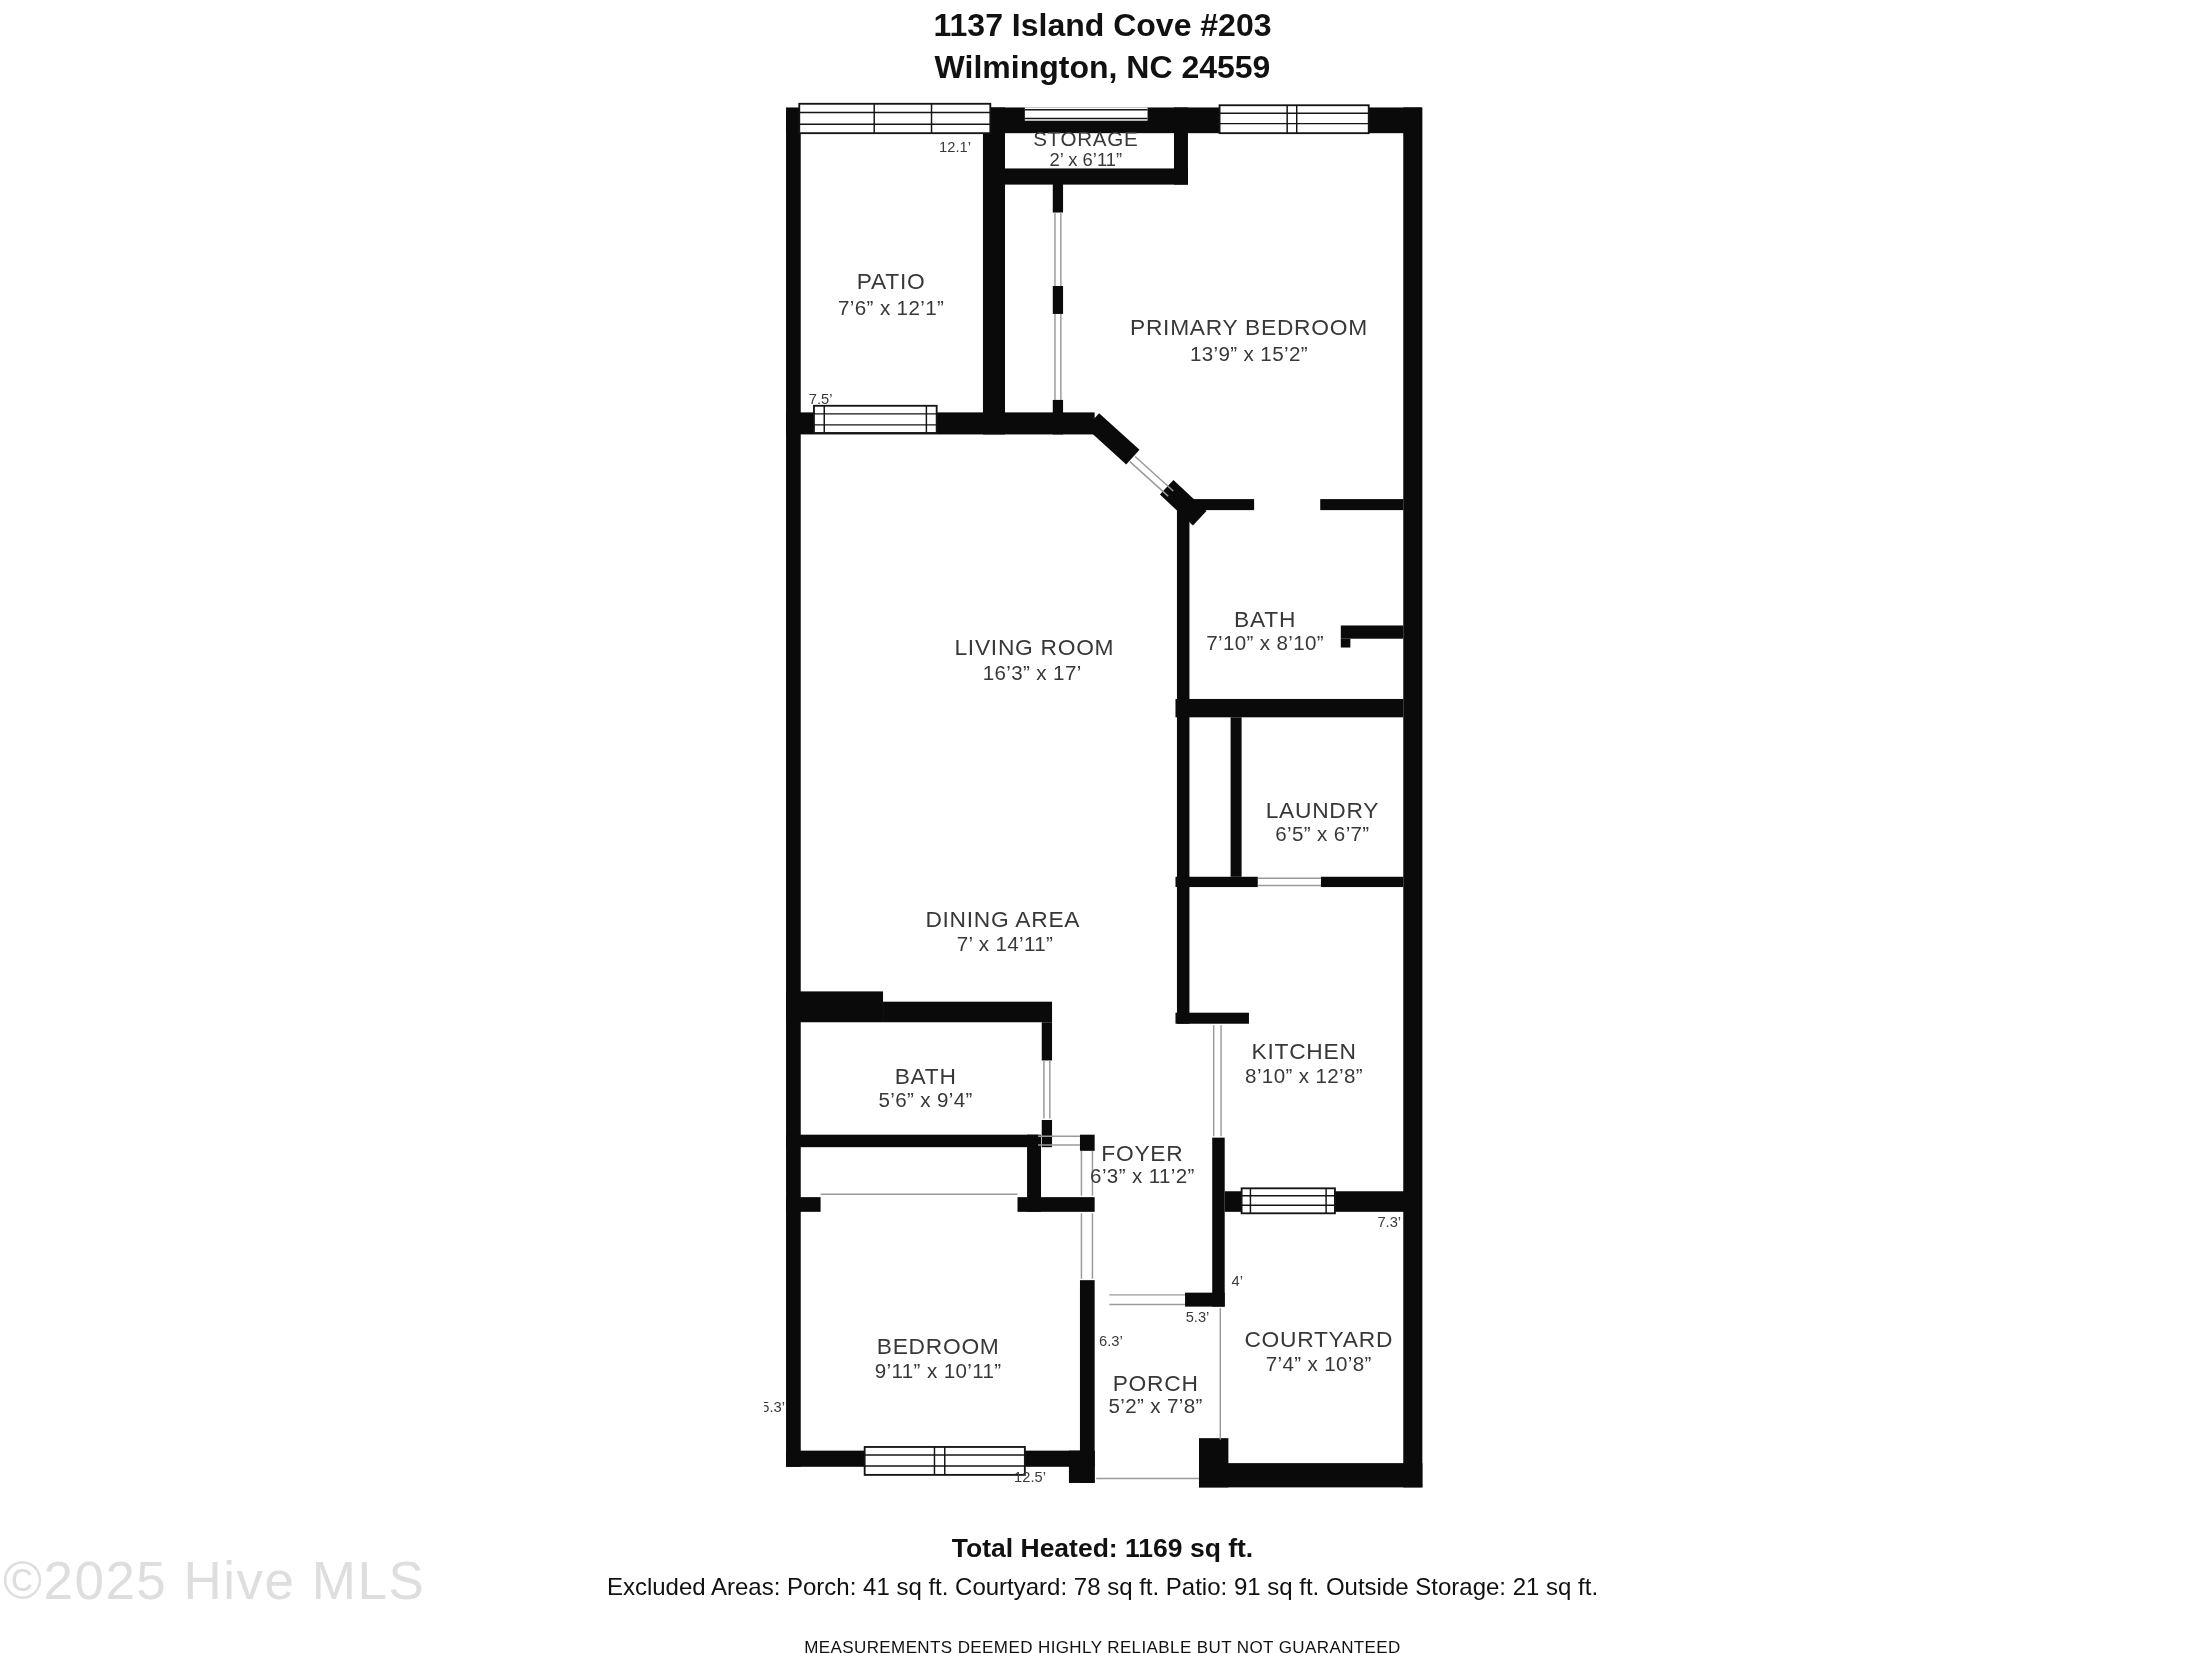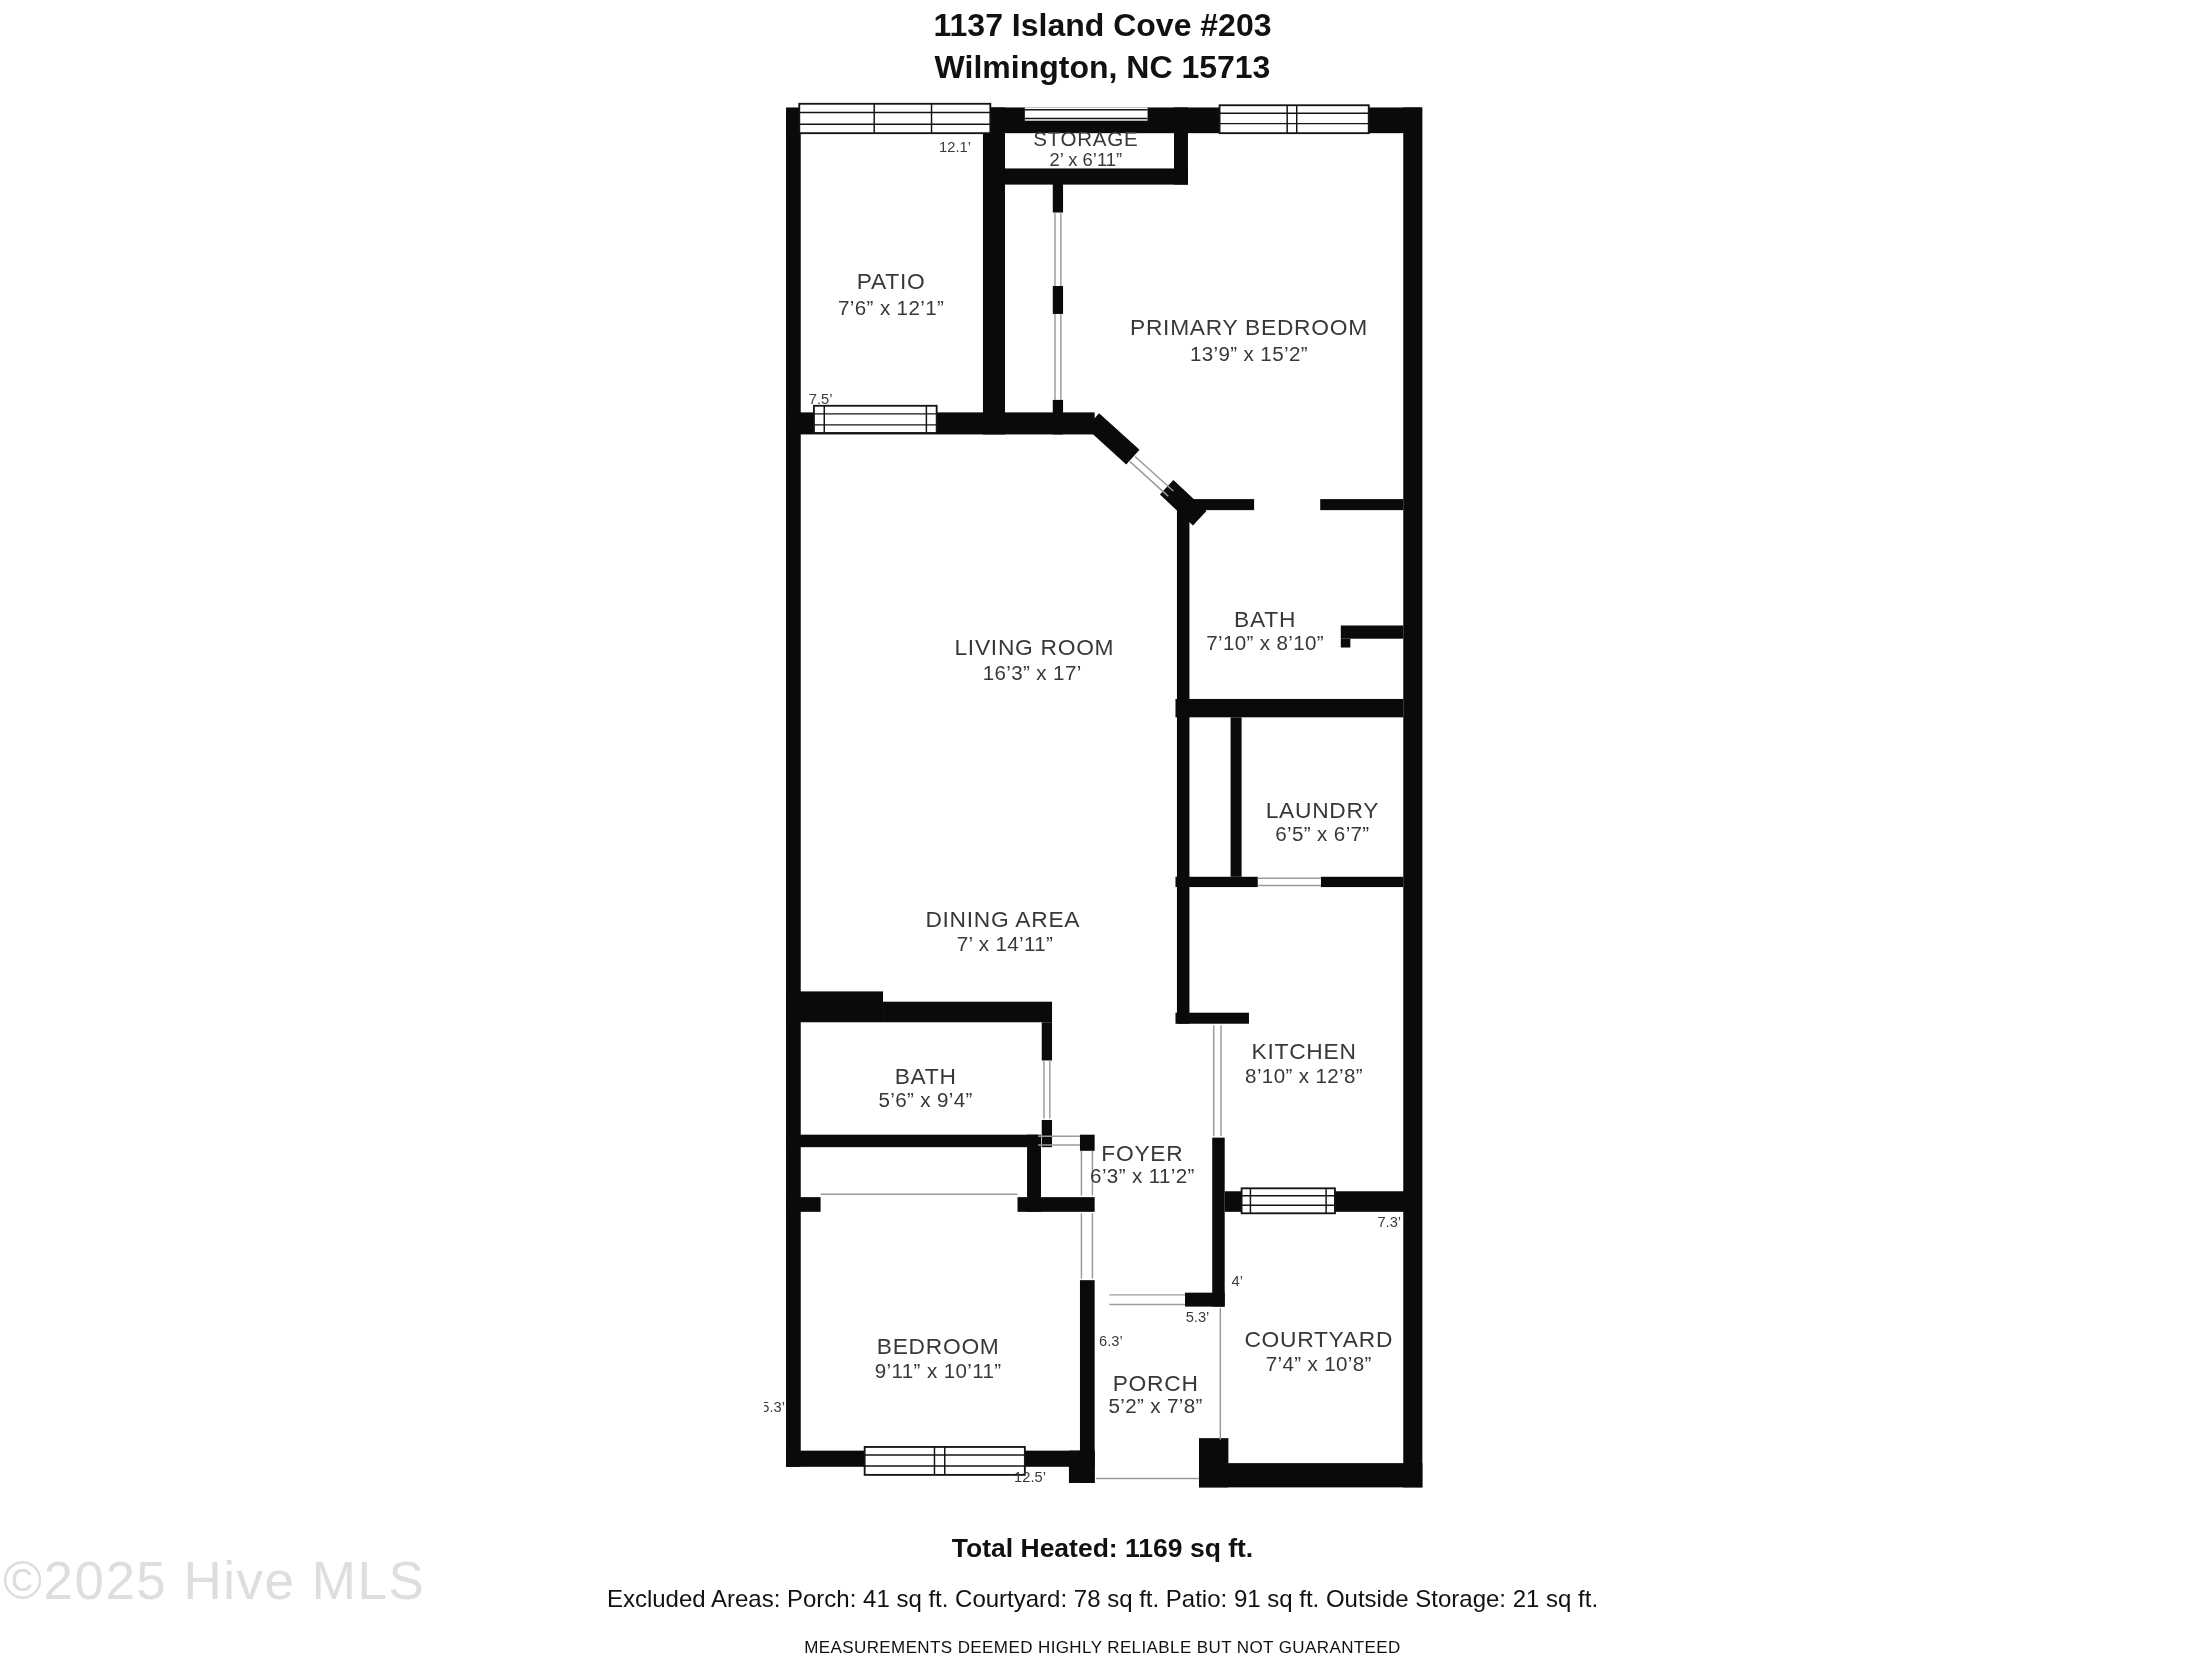--- a/index.html
+++ b/index.html
@@ -17,32 +17,32 @@
   .rname{font-size:31px;fill:#383838;letter-spacing:1px;text-anchor:middle;}
   .rdims{font-size:28px;fill:#383838;letter-spacing:0.5px;text-anchor:middle;}
   .rname-s{font-size:28px;fill:#383838;letter-spacing:1px;text-anchor:middle;}
   .rdims-s{font-size:25px;fill:#383838;text-anchor:middle;}
   .dsmall{font-size:20px;fill:#3a3a3a;text-anchor:middle;}
   .watermark{position:absolute;left:2.9px;top:1550px;font-size:53px;font-weight:300;
              color:#dedede;letter-spacing:1.5px;text-align:center;}
   .footer-total{position:absolute;top:1533px;left:0;width:2205px;text-align:center;
                 font-size:26.5px;font-weight:bold;color:#111;}
   .footer-excluded{position:absolute;top:1573px;left:0;width:2205px;text-align:center;
-                font-size:24px;color:#111;margin-top:12px;}
+                font-size:24px;color:#111;}
   .footer-disclaimer{position:absolute;top:1623px;left:0;width:2205px;text-align:center;
                 font-size:17px;color:#111;letter-spacing:0.4px;margin-top:15px;}
 </style>
 </head>
 <body>
 
 <div class="page">
 
   <div class="title">
     <div>1137 Island Cove #203</div>
-    <div>Wilmington, NC 15713</div>
+    <div>Wilmington, NC 24559</div>
   </div>
 
   <svg class="plan-svg" viewBox="1040 130 920 1930" xmlns="http://www.w3.org/2000/svg">
 
     <g>
       <rect class="wall" x="1070" y="150" width="20" height="1845"></rect>
       <rect class="wall" x="1070" y="145" width="865" height="35"></rect>
       <rect class="wall" x="1910" y="145" width="26" height="1878"></rect>
       <rect class="wall" x="1070" y="1973" width="420" height="22"></rect>
       <rect class="wall" x="1455" y="1973" width="35" height="44"></rect>

